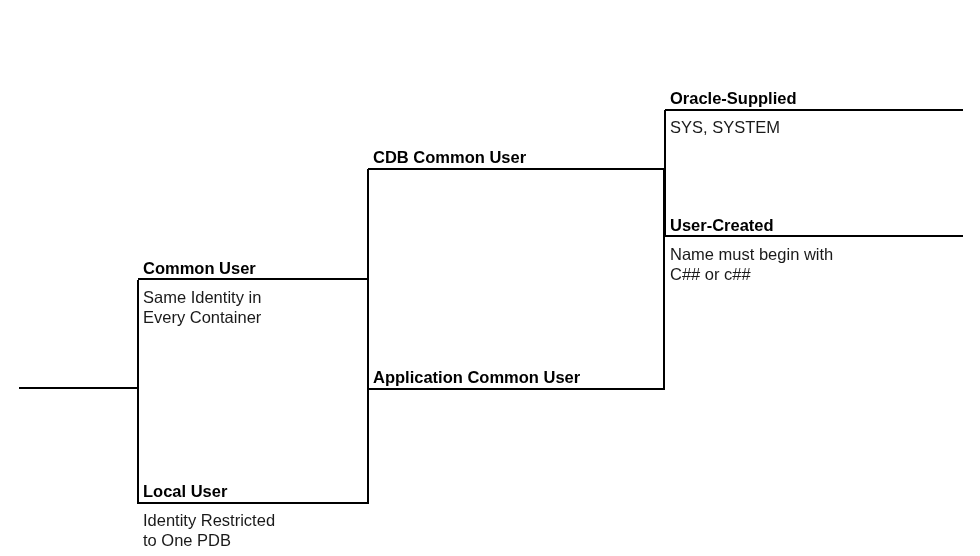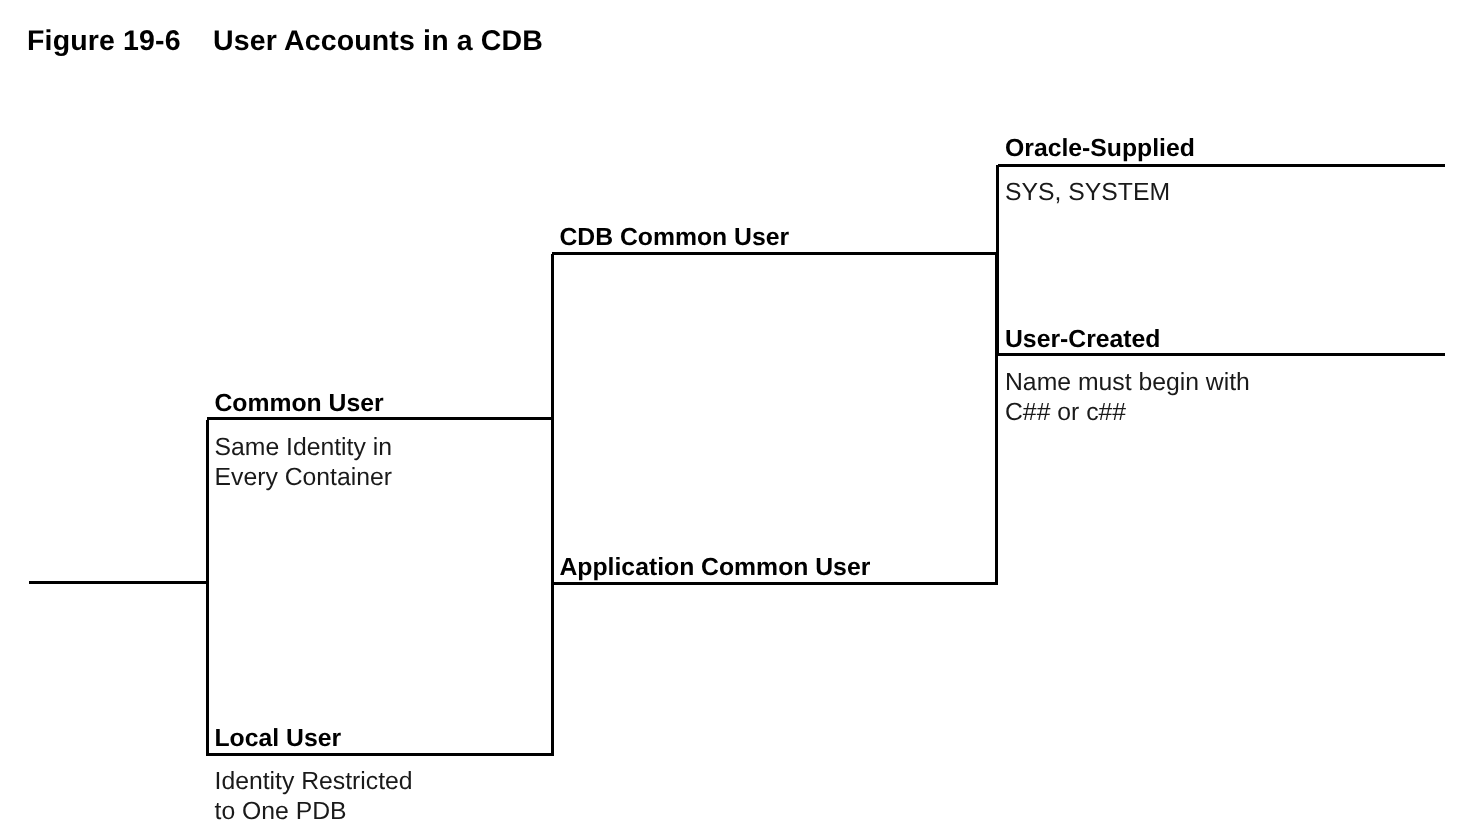--- a/index.html
+++ b/index.html
@@ -55,21 +55,20 @@
     font-size: 16.5px;
     font-weight: normal;
     fill: #1a1a1a;
   }
 </style>
 </head>
 <body>
 
 <div id="figure-root">
 
-  <div class="fig-title">Figure 19-6    User Accounts in a CDB</div>
 
   <svg class="diagram" viewBox="0 0 980 556">
 
     <line x1="19" y1="388" x2="138" y2="388"></line>
 
     <line x1="138" y1="280" x2="138" y2="504"></line>
 
     <line x1="138" y1="279" x2="368" y2="279"></line>
 
     <line x1="368" y1="279" x2="368" y2="504"></line>

